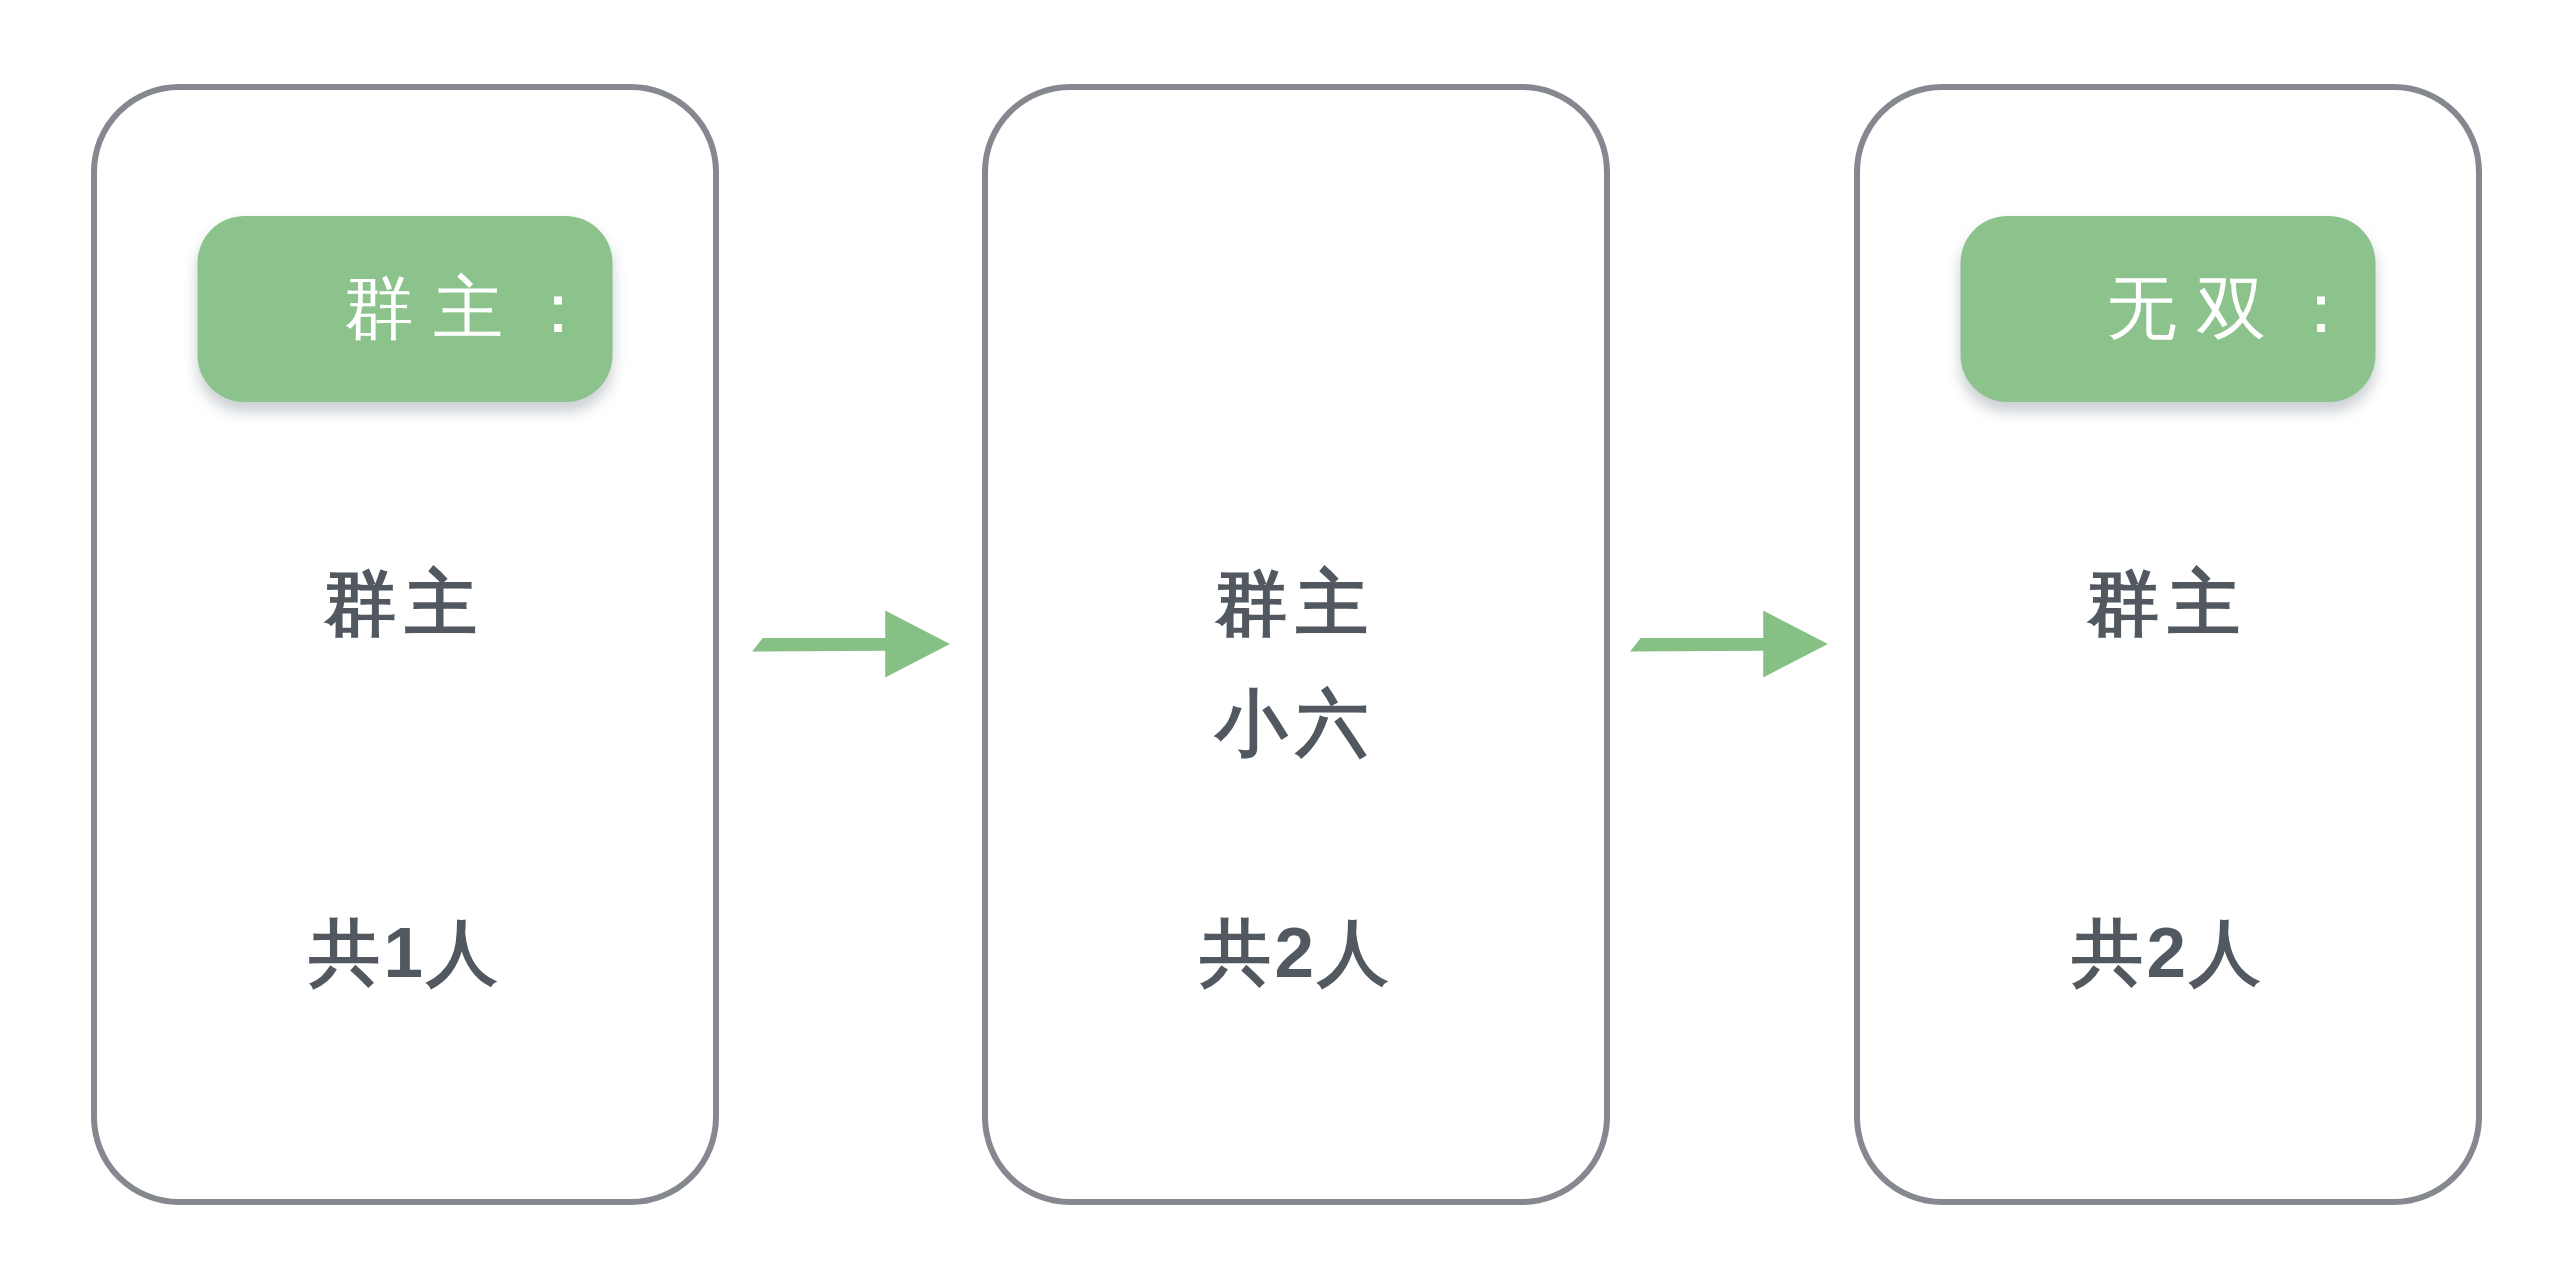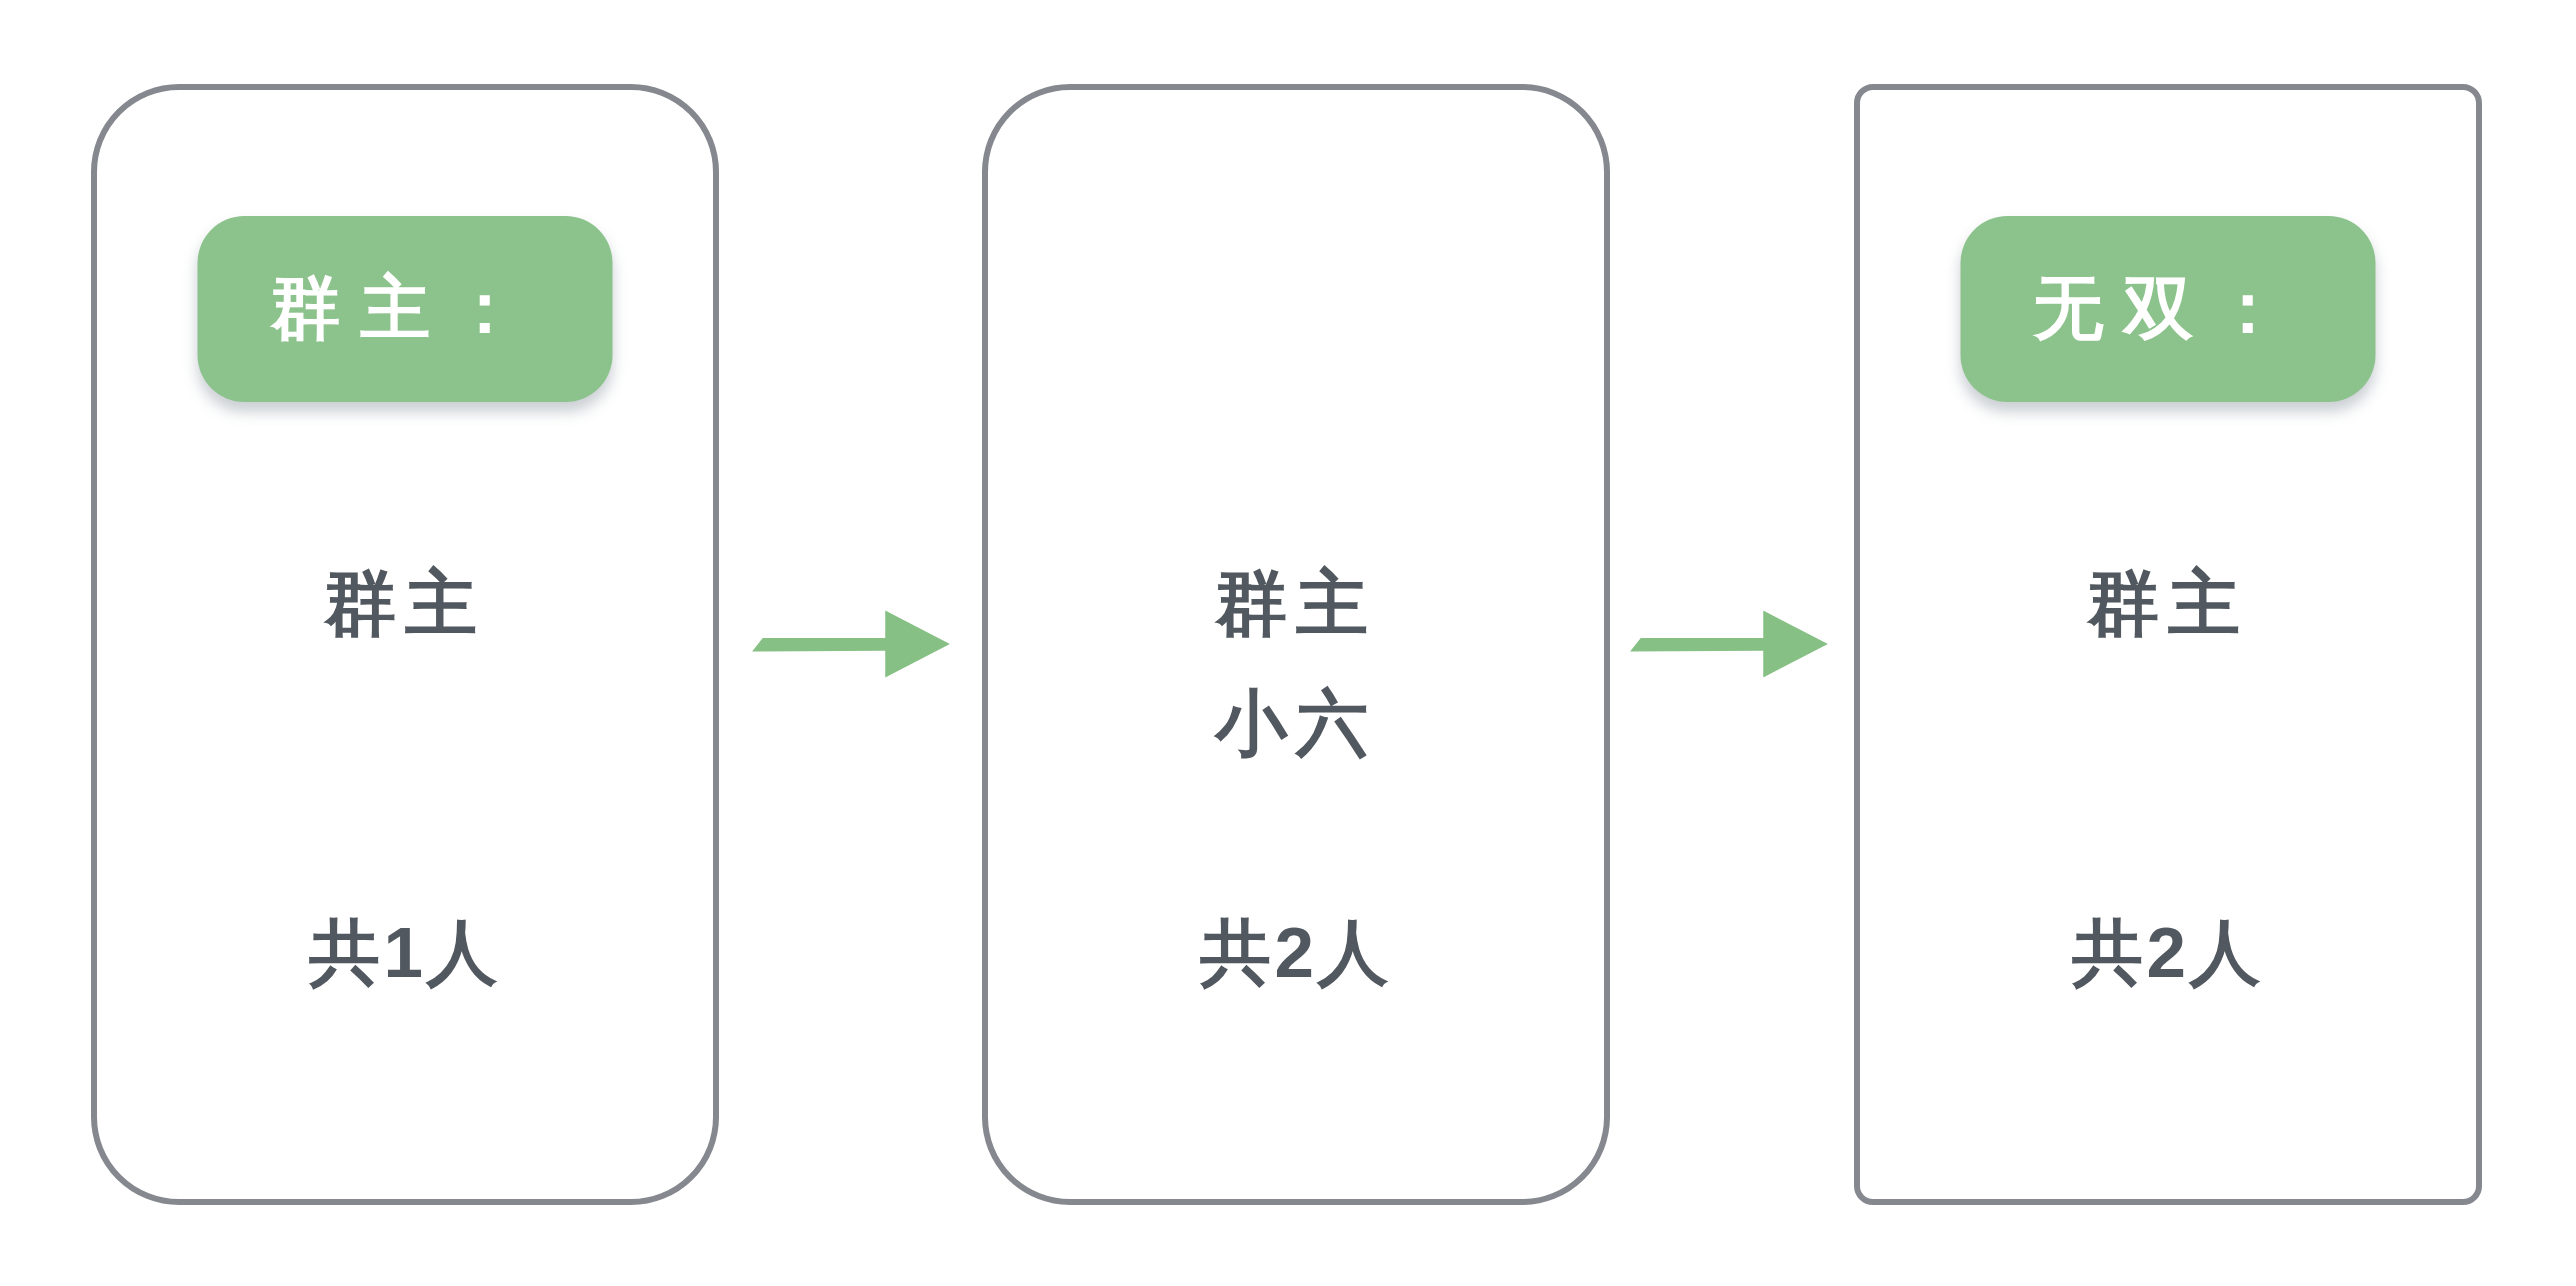--- a/index.html
+++ b/index.html
@@ -27,37 +27,37 @@
     position:absolute;
     top:84px;
     width:628px;
     height:1121px;
     border:6.1px solid var(--card-border);
     border-radius:88px;
     background:var(--page-bg);
   }
   .card.c0{left:91px;}
   .card.c1{left:982px;}
-  .card.c2{left:1854px;border-radius:19px;}
+  .card.c2{left:1854px;}
   .badge{
     position:absolute;
     top:126px;
     left:50%;
     transform:translateX(-50%);
     width:415px;
     height:186px;
     border-radius:47px;
     background:var(--badge-green);
     box-shadow:0 9.1px 13.7px rgba(140,150,160,0.45);
     display:flex;
     align-items:center;
-    justify-content:center;
+    justify-content:flex-end;
     color:var(--badge-text);
     font-size:70px;
-    font-weight:bold;
+    font-weight:normal;
     letter-spacing:0.28em;
     white-space:nowrap;
   }
   .members{
     position:absolute;
     top:453px;
     left:0;
     right:0;
     text-align:center;
     color:var(--text-dark);

